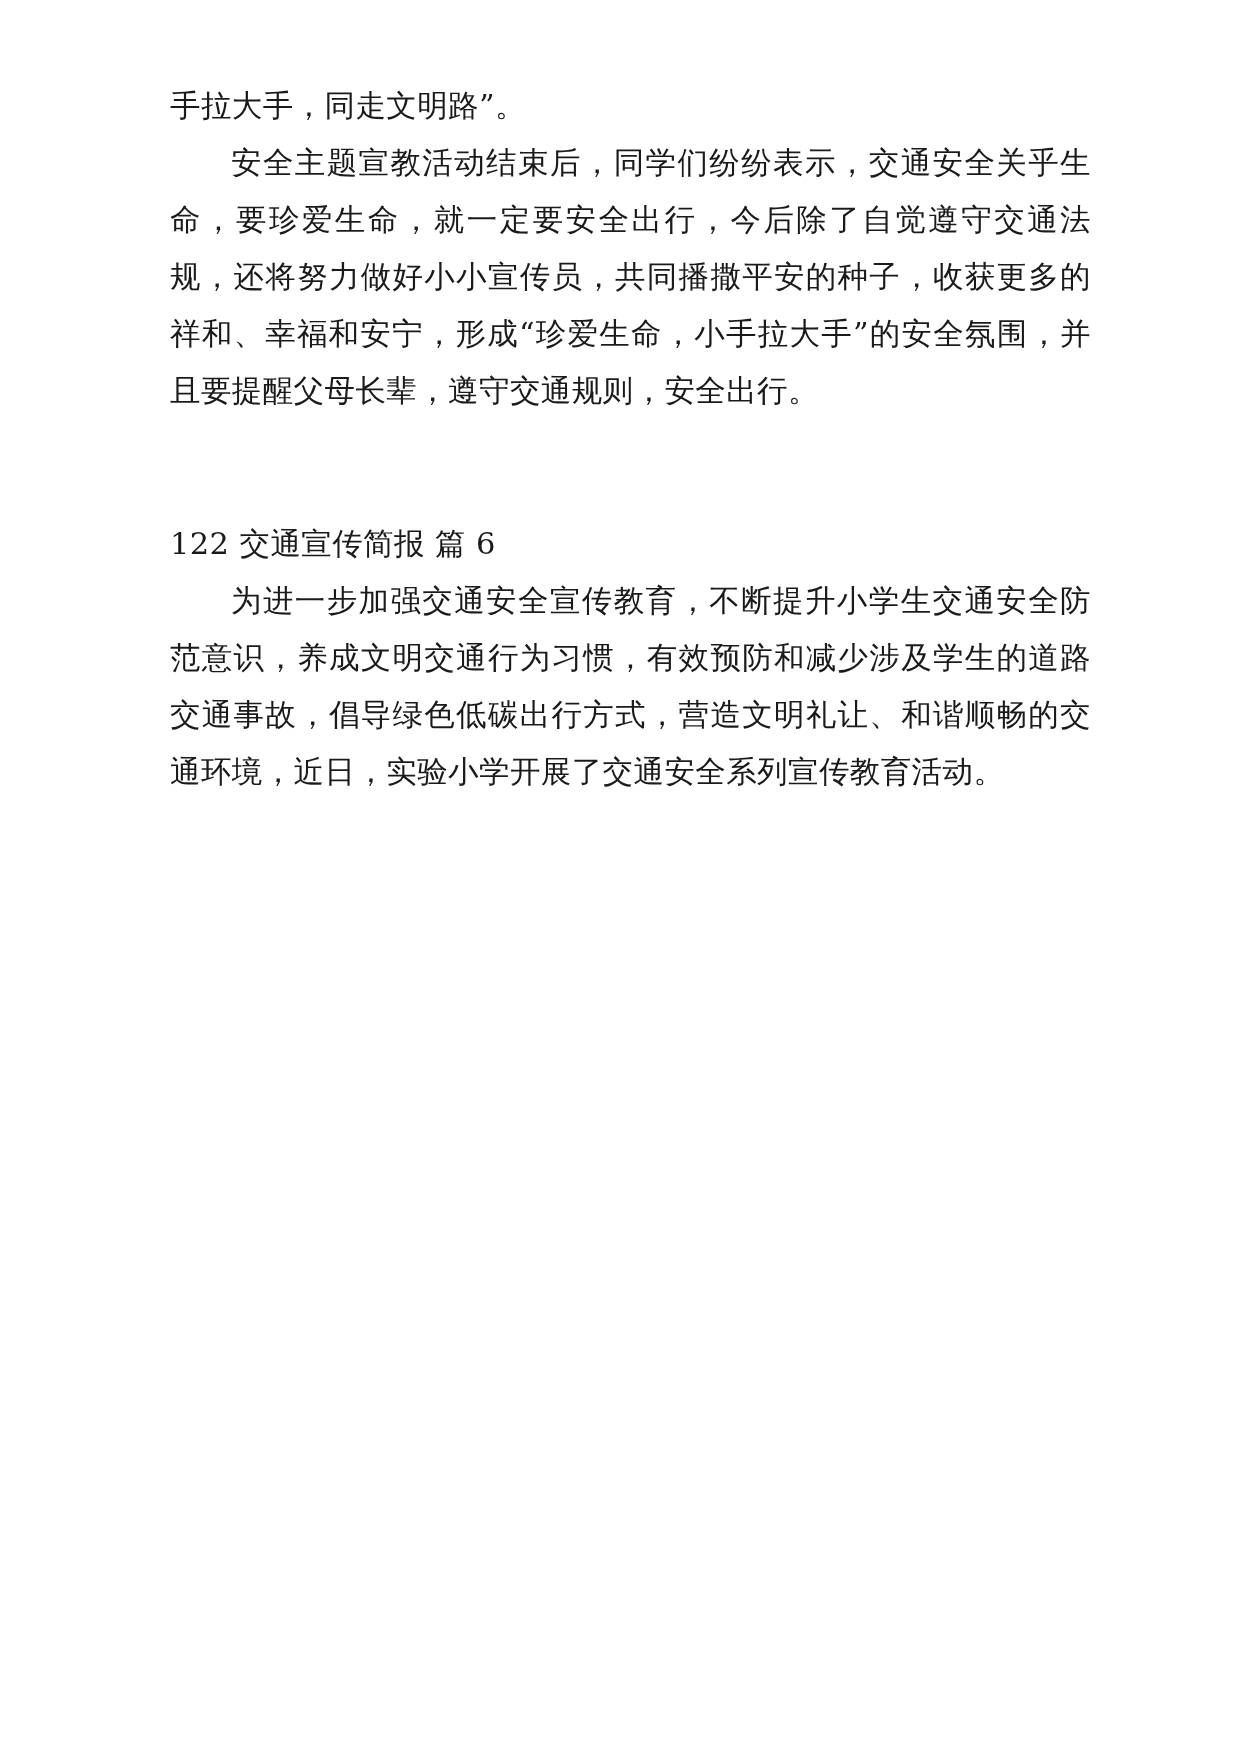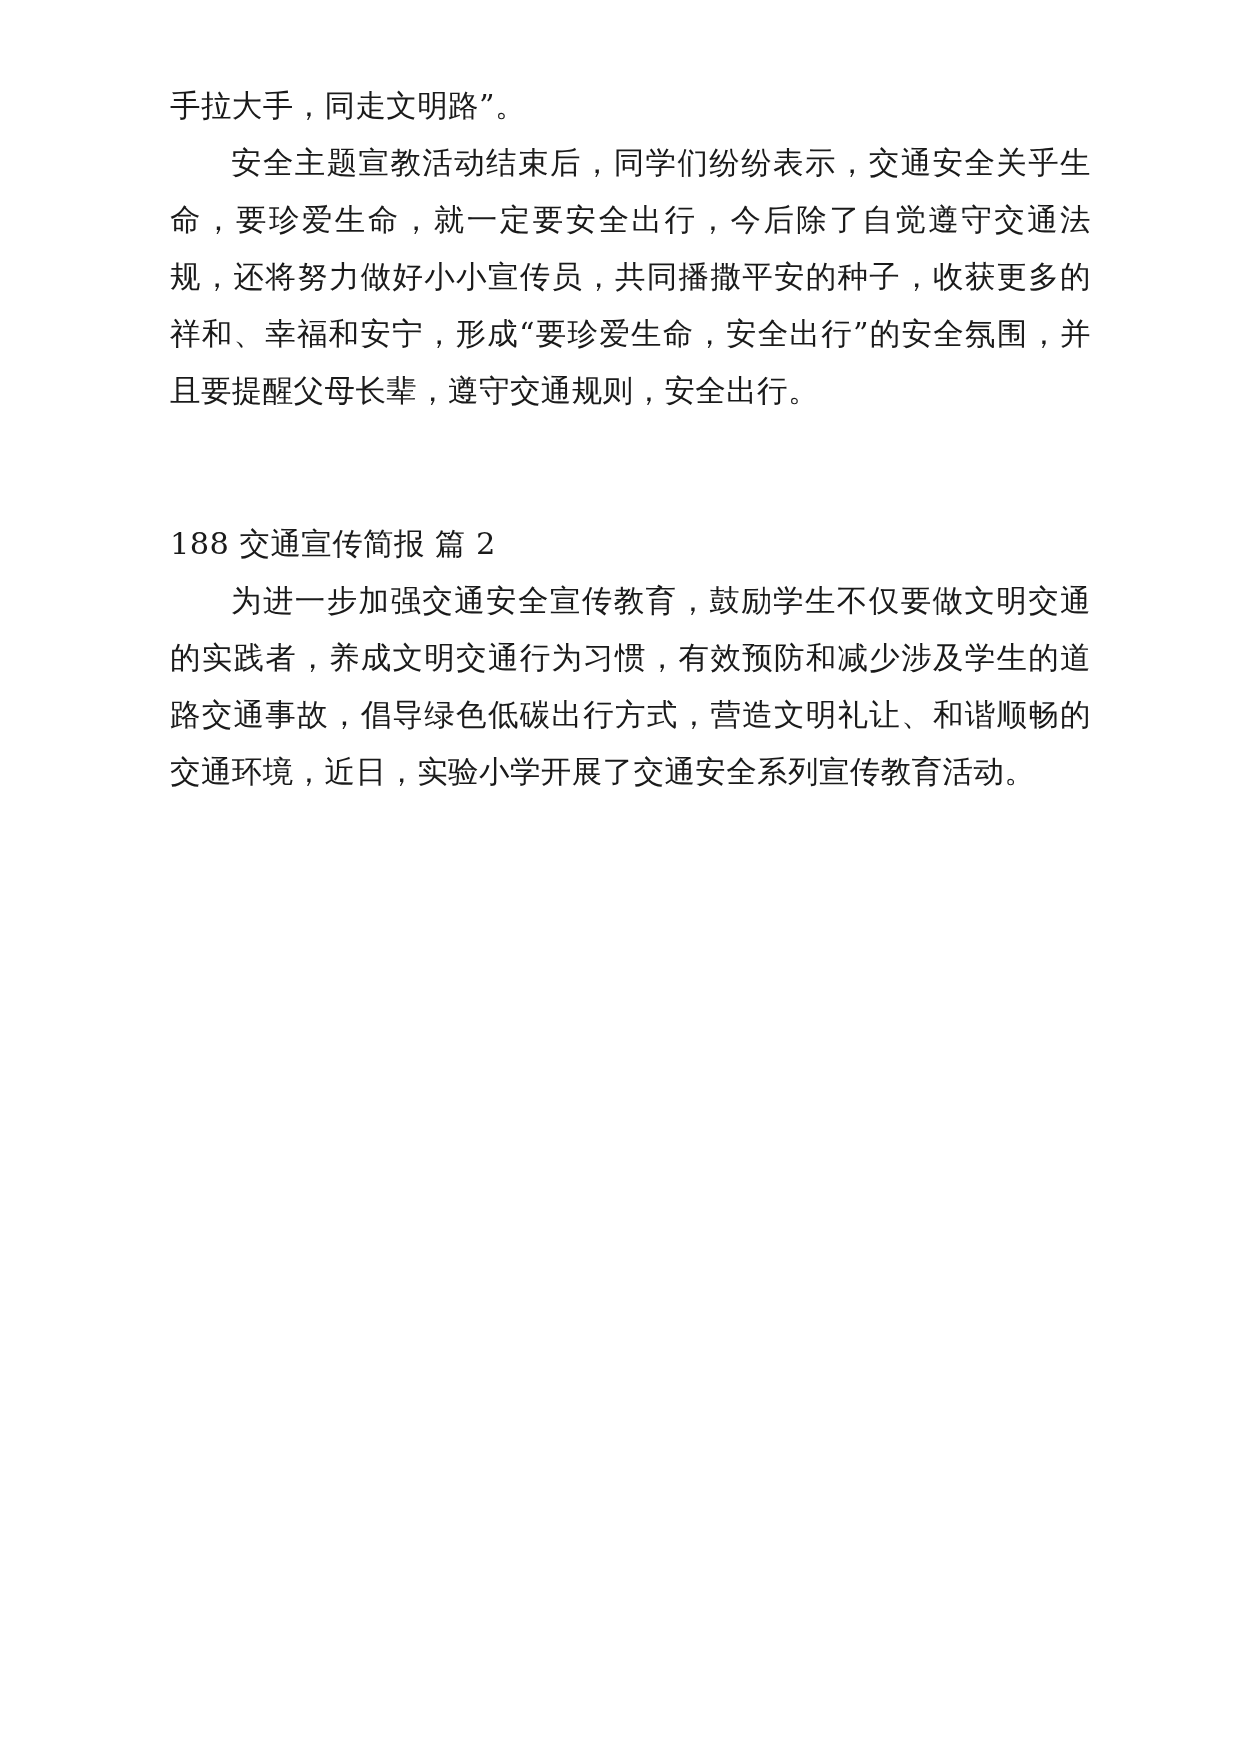--- a/index.html
+++ b/index.html
@@ -49,24 +49,24 @@
   }
 </style>
 </head>
 <body>
 
 <div class="page">
   <div class="doc-body">
 
     <p class="no-indent">手拉大手，同走文明路”。</p>
 
-    <p class="indent">安全主题宣教活动结束后，同学们纷纷表示，交通安全关乎生命，要珍爱生命，就一定要安全出行，今后除了自觉遵守交通法规，还将努力做好小小宣传员，共同播撒平安的种子，收获更多的祥和、幸福和安宁，形成“要珍爱生命，安全出行”的安全氛围，并且要提醒父母长辈，遵守交通规则，安全出行。</p>
+    <p class="indent">安全主题宣教活动结束后，同学们纷纷表示，交通安全关乎生命，要珍爱生命，就一定要安全出行，今后除了自觉遵守交通法规，还将努力做好小小宣传员，共同播撒平安的种子，收获更多的祥和、幸福和安宁，形成“珍爱生命，小手拉大手”的安全氛围，并且要提醒父母长辈，遵守交通规则，安全出行。</p>
 
     <div class="spacer-lg"></div>
 
-    <p class="heading">188 交通宣传简报  篇 2</p>
+    <p class="heading">122 交通宣传简报  篇 6</p>
 
-    <p class="indent">为进一步加强交通安全宣传教育，鼓励学生不仅要做文明交通的实践者，养成文明交通行为习惯，有效预防和减少涉及学生的道路交通事故，倡导绿色低碳出行方式，营造文明礼让、和谐顺畅的交通环境，近日，实验小学开展了交通安全系列宣传教育活动。</p>
+    <p class="indent">为进一步加强交通安全宣传教育，不断提升小学生交通安全防范意识，养成文明交通行为习惯，有效预防和减少涉及学生的道路交通事故，倡导绿色低碳出行方式，营造文明礼让、和谐顺畅的交通环境，近日，实验小学开展了交通安全系列宣传教育活动。</p>
 
 
 
   </div>
 </div>
 
 </body></html>

